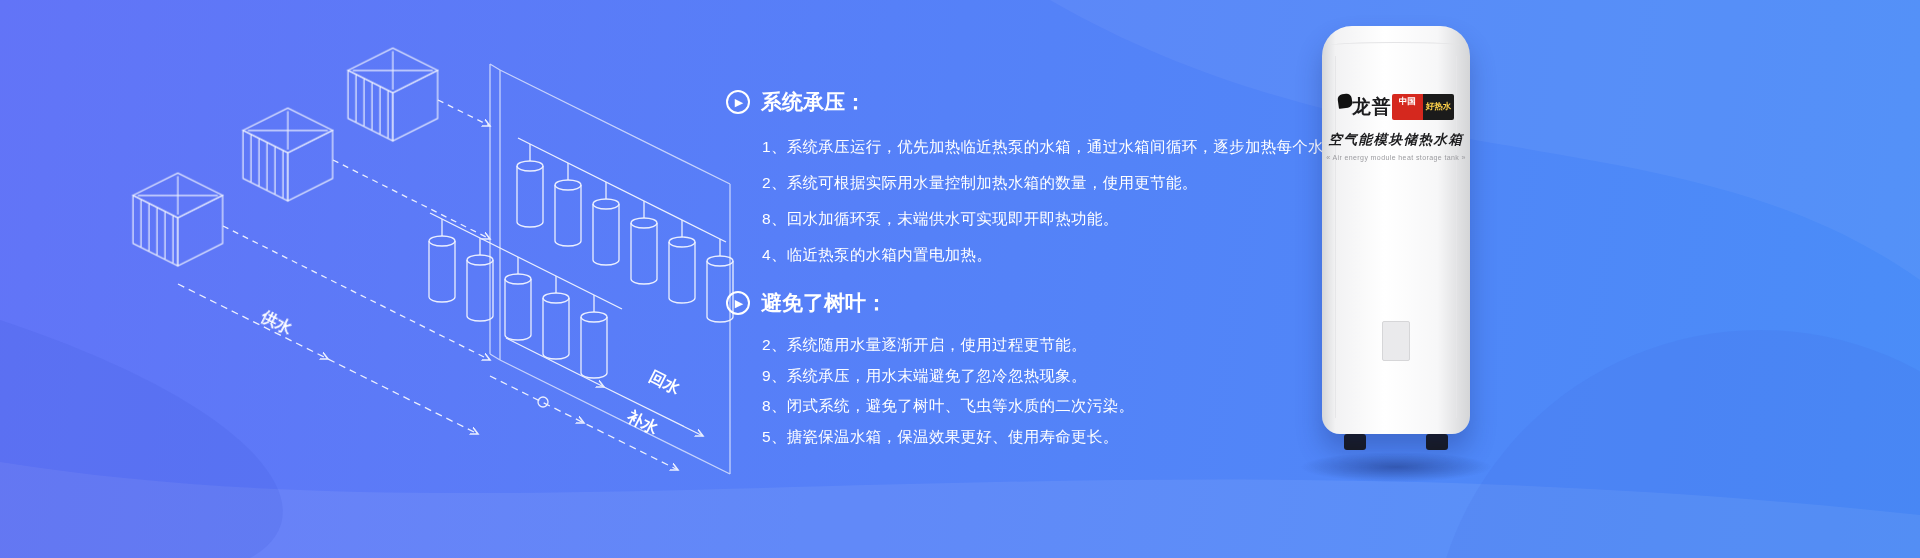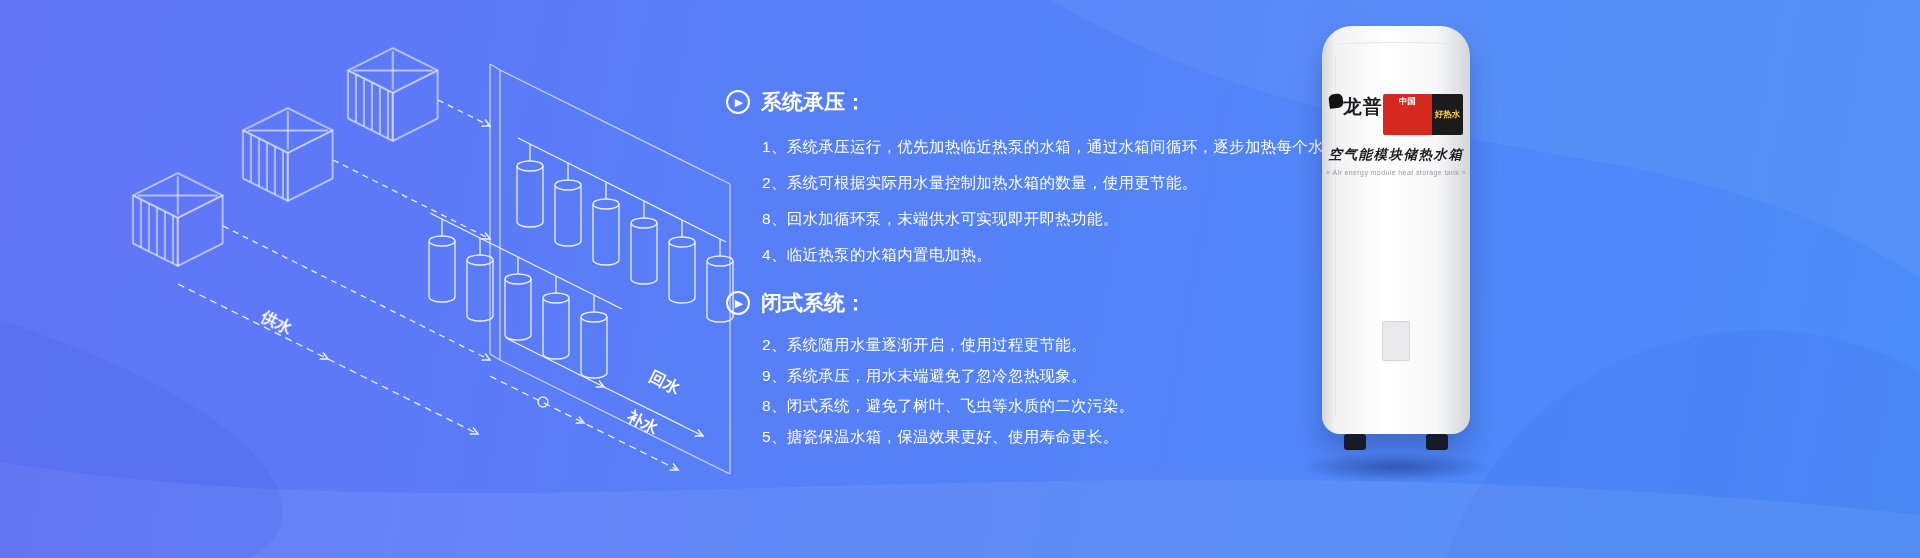--- a/index.html
+++ b/index.html
@@ -34,22 +34,22 @@
     box-shadow:0 16px 26px rgba(22,40,110,.30);}
   .tank-lid{position:absolute;top:16px;left:8px;right:8px;height:6px;
     border-top:1.5px solid #e4e4e6;border-radius:50%;}
   .tank-seam-l{position:absolute;top:30px;bottom:16px;left:13px;width:1px;background:#e6e6e8;}
   .tank-seam-r{position:absolute;top:30px;bottom:16px;right:13px;width:1px;background:#e6e6e8;}
   .tank-label{position:absolute;top:68px;left:0;right:0;text-align:center;color:#1d1d1f;}
   .brand-row{display:flex;justify-content:center;}
   .logo-mark{width:14px;height:14px;background:#111;border-radius:5px 5px 5px 1px;transform:rotate(-8deg);}
   .brand-name{font-size:19px;font-weight:700;letter-spacing:1px;}
   .badge{display:inline-flex;font-size:8.5px;line-height:1;border-radius:2px;overflow:hidden;font-weight:700;}
-  .badge-cn{background:#d5281e;color:#fff;padding:3px 16px;}
-  .badge-rest{background:#1b1b1b;color:#ffd24a;padding:16px 3px;}
+  .badge-cn{background:#d5281e;color:#fff;padding:3px 7px;}
+  .badge-rest{background:#1b1b1b;color:#ffd24a;padding:8px 3px;}
   .tank-title{font-size:13.5px;font-weight:700;letter-spacing:1.5px;margin-top:11px;font-style:italic;}
   .tank-sub{font-size:7px;color:#9a9a9e;margin-top:5px;letter-spacing:.4px;}
   .tank-sticker{position:absolute;top:295px;left:50%;transform:translateX(-50%);
     width:26px;height:38px;background:#eaeaec;border:1px solid #d6d6d8;border-radius:2px;}
   .tank-foot{position:absolute;bottom:28px;width:22px;height:16px;background:#17181a;border-radius:3px;}
   .foot-l{left:28px;}
   .foot-r{right:28px;}
 </style>
 </head>
 <body>
@@ -152,21 +152,21 @@
         <li>1、系统承压运行，优先加热临近热泵的水箱，通过水箱间循环，逐步加热每个水箱。</li>
         <li>2、系统可根据实际用水量控制加热水箱的数量，使用更节能。</li>
         <li>8、回水加循环泵，末端供水可实现即开即热功能。</li>
         <li>4、临近热泵的水箱内置电加热。</li>
       </ul>
     </div>
 
     <div>
       <div class="sec-head">
         <span class="play-icon">▶</span>
-        <span>闭式系统：</span>
+        <span>避免了树叶：</span>
       </div>
       <ul class="sec-list tight">
         <li>2、系统随用水量逐渐开启，使用过程更节能。</li>
         <li>9、系统承压，用水末端避免了忽冷忽热现象。</li>
         <li>8、闭式系统，避免了树叶、飞虫等水质的二次污染。</li>
         <li>5、搪瓷保温水箱，保温效果更好、使用寿命更长。</li>
       </ul>
     </div>
 
   </div>

